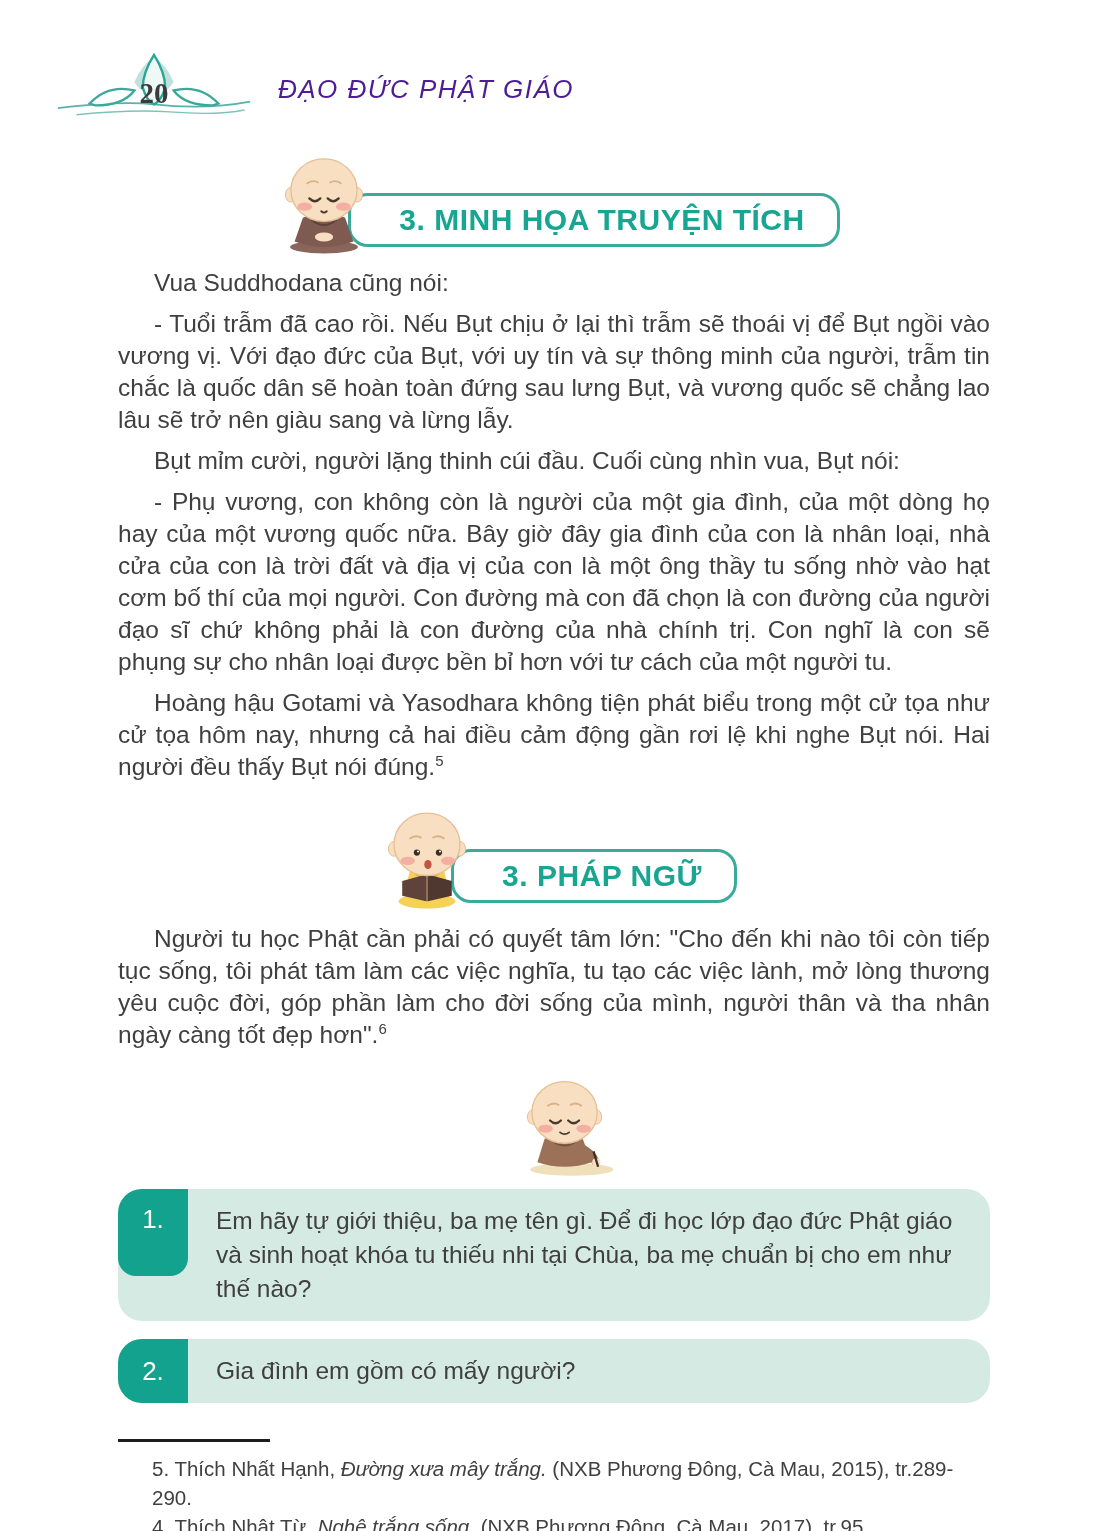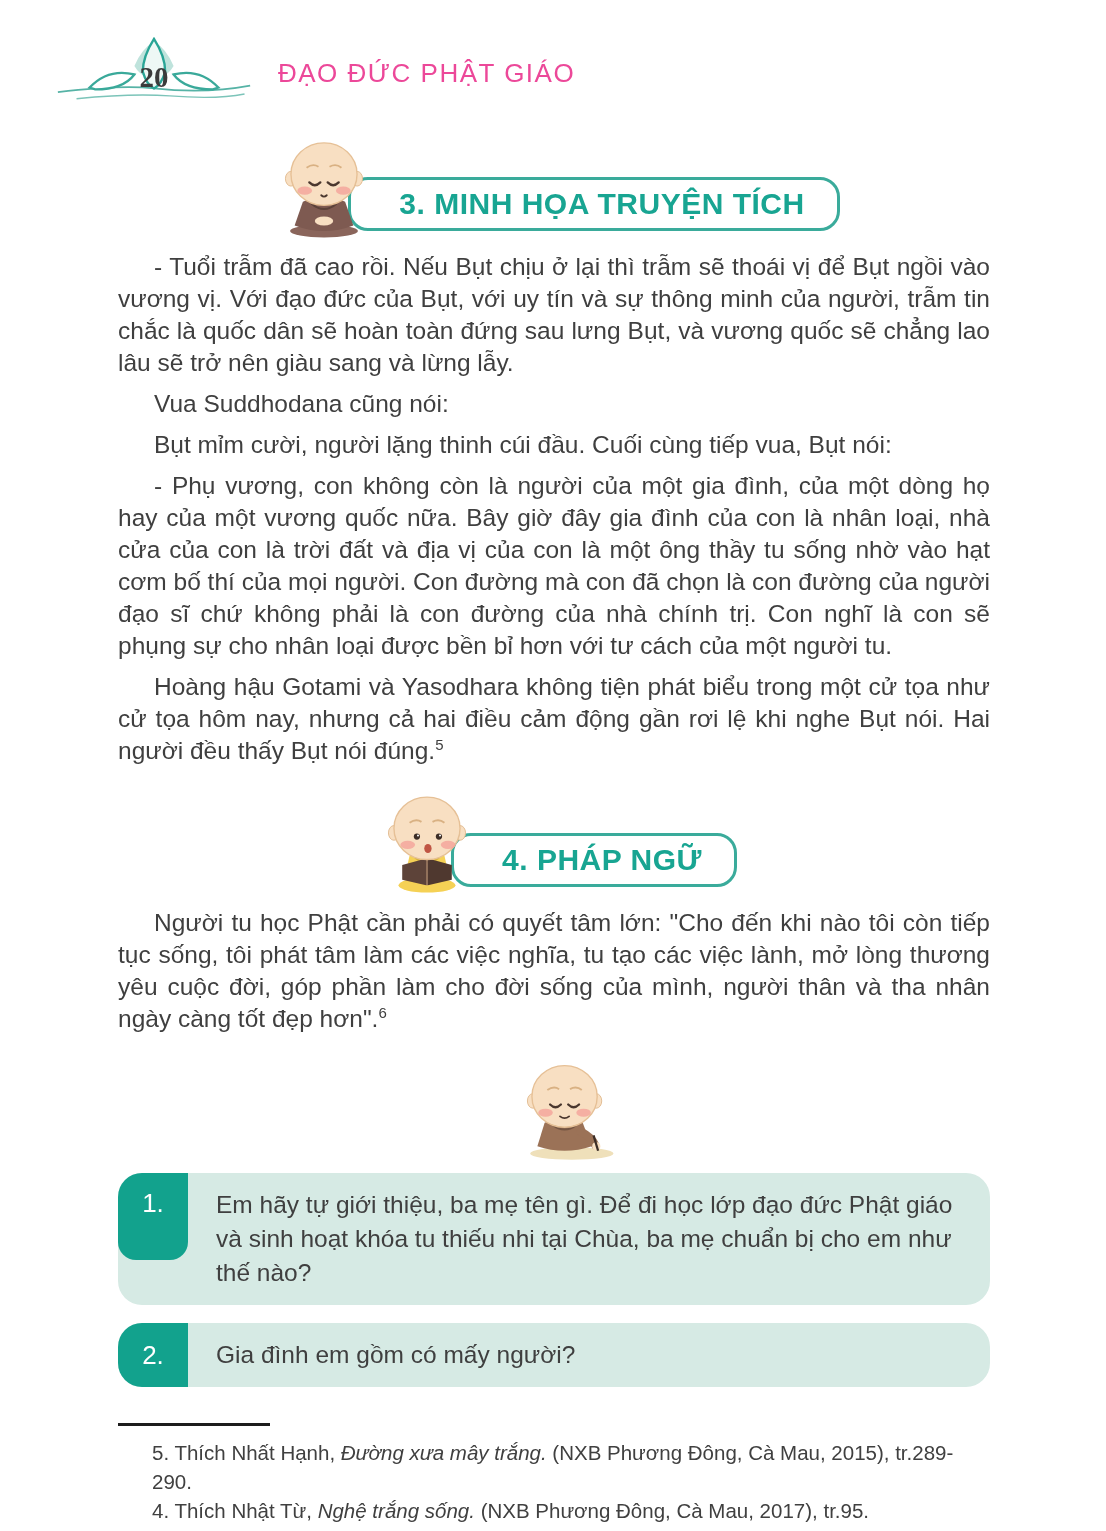--- a/index.html
+++ b/index.html
@@ -1,21 +1,21 @@
 <!DOCTYPE html>
 <html lang="vi"><head>
 <meta charset="utf-8">
 <style>
   html,body{margin:0;padding:0;}
   body{
     width:1106px;height:1531px;background:#ffffff;position:relative;overflow:hidden;
     font-family:"Liberation Sans","DejaVu Sans",sans-serif;color:#3f3f3f;
   }
-  .page-header{display:flex;align-items:center;gap:26px;padding:36px 0 0 56px;}
-  .header-title{font-size:26px;letter-spacing:1.5px;color:#ec4899;}
+  .page-header{display:flex;align-items:center;gap:26px;padding:52px 0 0 56px;}
+  .header-title{font-size:26px;letter-spacing:1.5px;color:#4c1d95;font-style:italic;}
   .content{padding:0 116px 0 118px;}
 
   .section-heading{display:flex;justify-content:center;align-items:flex-end;margin:24px 0 12px;}
   .monk{position:relative;z-index:2;margin-right:-32px;flex:0 0 auto;}
   .pill{
     border:3.5px solid #3aab9b;border-radius:20px;background:#fff;
     padding:7px 32px 7px 48px;margin-bottom:8px;
     color:#18a592;font-weight:bold;font-size:30px;letter-spacing:.5px;white-space:nowrap;
   }
 
@@ -70,23 +70,23 @@
       <path d="M67 34 q7 -4 13 1" stroke="#d9b183" stroke-width="2" fill="none"></path>
       <path d="M45 51 q6 6 12 0" stroke="#4a372e" stroke-width="2.5" fill="none" stroke-linecap="round"></path>
       <path d="M65 51 q6 6 12 0" stroke="#4a372e" stroke-width="2.5" fill="none" stroke-linecap="round"></path>
       <ellipse cx="40" cy="60" rx="8" ry="4.5" fill="#f4a39a" opacity="0.8"></ellipse>
       <ellipse cx="82" cy="60" rx="8" ry="4.5" fill="#f4a39a" opacity="0.8"></ellipse>
       <path d="M58 65 q3 3 6 0" stroke="#4a372e" stroke-width="2" fill="none" stroke-linecap="round"></path>
     </svg>
     <div class="pill">3. MINH HỌA TRUYỆN TÍCH</div>
   </div>
 
+  <p class="body-text">Vua Suddhodana cũng nói:</p>
   <p class="body-text">- Tuổi trẫm đã cao rồi. Nếu Bụt chịu ở lại thì trẫm sẽ thoái vị để Bụt ngồi vào vương vị. Với đạo đức của Bụt, với uy tín và sự thông minh của người, trẫm tin chắc là quốc dân sẽ hoàn toàn đứng sau lưng Bụt, và vương quốc sẽ chẳng lao lâu sẽ trở nên giàu sang và lừng lẫy.</p>
-  <p class="body-text">Vua Suddhodana cũng nói:</p>
-  <p class="body-text">Bụt mỉm cười, người lặng thinh cúi đầu. Cuối cùng tiếp vua, Bụt nói:</p>
+  <p class="body-text">Bụt mỉm cười, người lặng thinh cúi đầu. Cuối cùng nhìn vua, Bụt nói:</p>
   <p class="body-text">- Phụ vương, con không còn là người của một gia đình, của một dòng họ hay của một vương quốc nữa. Bây giờ đây gia đình của con là nhân loại, nhà cửa của con là trời đất và địa vị của con là một ông thầy tu sống nhờ vào hạt cơm bố thí của mọi người. Con đường mà con đã chọn là con đường của người đạo sĩ chứ không phải là con đường của nhà chính trị. Con nghĩ là con sẽ phụng sự cho nhân loại được bền bỉ hơn với tư cách của một người tu.</p>
   <p class="body-text"><span>Hoàng hậu Gotami và Yasodhara không tiện phát biểu trong một cử tọa như cử tọa hôm nay, nhưng cả hai điều cảm động gần rơi lệ khi nghe Bụt nói. Hai người đều thấy Bụt nói đúng.</span><sup class="fn-ref">5</sup></p>
 
   <div class="section-heading">
     <svg class="monk" viewBox="0 0 122 112" width="112" height="104">
       <ellipse cx="61" cy="102" rx="31" ry="8" fill="#f5d155"></ellipse>
       <path d="M42 70 Q61 63 80 70 L86 96 Q61 104 36 96 Z" fill="#f5d155"></path>
       <path d="M48 72 Q61 82 74 72" fill="none" stroke="#d9b43e" stroke-width="2"></path>
       <path d="M34 80 L60 73 L60 102 L34 96 Z" fill="#5d4339"></path>
       <path d="M88 80 L62 73 L62 102 L88 96 Z" fill="#4f382f"></path>
@@ -97,21 +97,21 @@
       <path d="M42 34 q7 -5 13 -1" stroke="#d9b183" stroke-width="2" fill="none"></path>
       <path d="M67 33 q7 -4 13 1" stroke="#d9b183" stroke-width="2" fill="none"></path>
       <circle cx="50" cy="49" r="3.4" fill="#3c2d26"></circle>
       <circle cx="74" cy="49" r="3.4" fill="#3c2d26"></circle>
       <circle cx="51.2" cy="47.8" r="1.1" fill="#ffffff"></circle>
       <circle cx="75.2" cy="47.8" r="1.1" fill="#ffffff"></circle>
       <ellipse cx="40" cy="58" rx="8" ry="4.5" fill="#f4a39a" opacity="0.8"></ellipse>
       <ellipse cx="84" cy="58" rx="8" ry="4.5" fill="#f4a39a" opacity="0.8"></ellipse>
       <ellipse cx="62" cy="62" rx="4" ry="5" fill="#c05543"></ellipse>
     </svg>
-    <div class="pill">4. PHÁP NGỮ</div>
+    <div class="pill">3. PHÁP NGỮ</div>
   </div>
 
   <p class="body-text"><span>Người tu học Phật cần phải có quyết tâm lớn: "Cho đến khi nào tôi còn tiếp tục sống, tôi phát tâm làm các việc nghĩa, tu tạo các việc lành, mở lòng thương yêu cuộc đời, góp phần làm cho đời sống của mình, người thân và tha nhân ngày càng tốt đẹp hơn".</span><sup class="fn-ref">6</sup></p>
 
   <div class="section-heading">
     <svg class="monk" viewBox="0 0 128 112" width="116" height="102">
       <ellipse cx="66" cy="104" rx="46" ry="7" fill="#efe0ba"></ellipse>
       <path d="M36 70 Q58 60 78 70 L88 96 Q58 106 28 96 Z" fill="#9b7257"></path>
       <path d="M44 72 Q58 83 72 72" fill="none" stroke="#755542" stroke-width="2"></path>
       <path d="M76 80 Q88 86 92 95" stroke="#9b7257" stroke-width="9" fill="none" stroke-linecap="round"></path>

